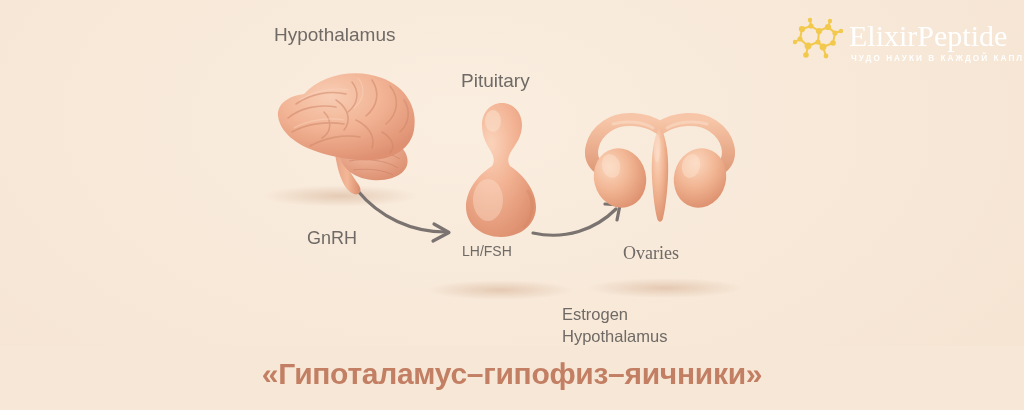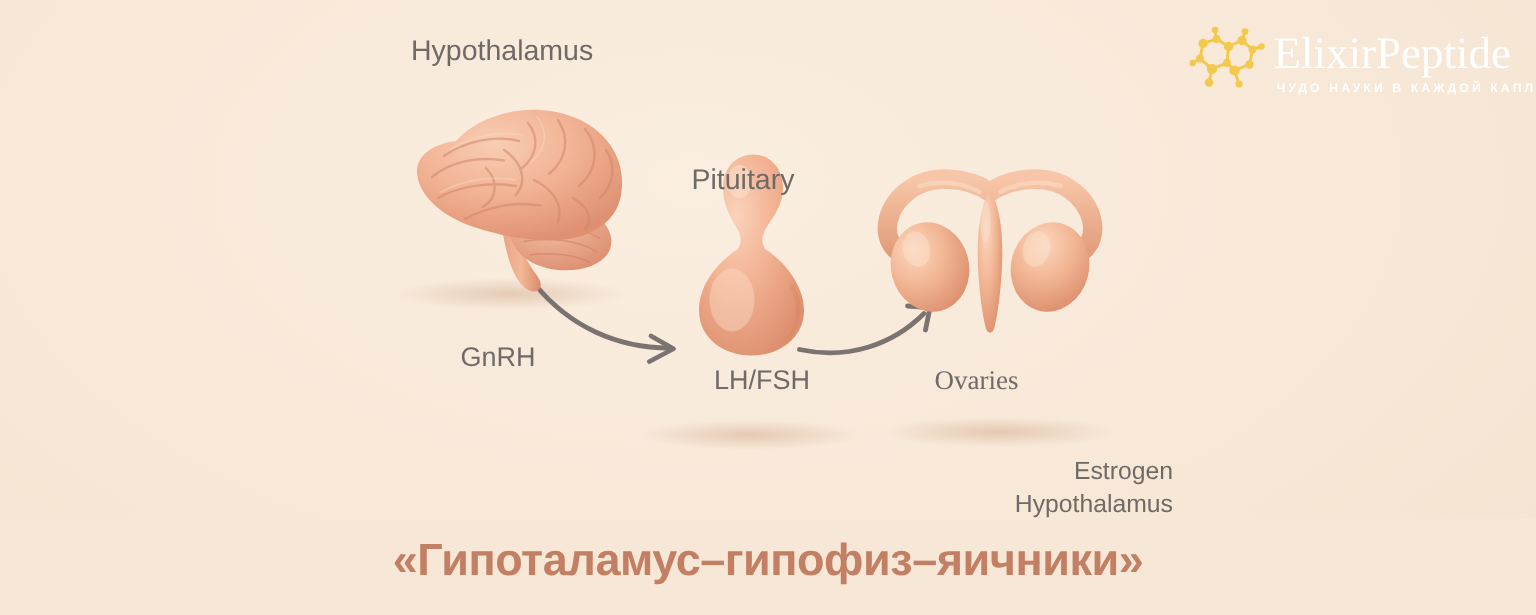--- a/index.html
+++ b/index.html
@@ -46,27 +46,27 @@
 
   
   .lbl {
     position:absolute;
     color:#6F6A66;
     font-family:"Liberation Sans", sans-serif;
     font-size:19px;
     white-space:nowrap;
   }
   #lbl-hypothalamus { left:274px; top:24px; }
-  #lbl-pituitary    { left:461px; top:70px;margin-top:40px; }
+  #lbl-pituitary    { left:461px; top:70px; }
   #lbl-gnrh         { left:307px; top:228px; font-size:18px; }
-  #lbl-lhfsh        { left:476px; top:243px; font-size:18px; }
+  #lbl-lhfsh        { left:462px; top:243px; font-size:14px; }
   #lbl-ovaries      { left:623px; top:243px; font-size:18px;font-family:Liberation Serif, serif; }
   #lbl-hormones {
     position:absolute; left:562px; top:303px; width:220px;
-    text-align:right; color:#6F6A66; font-size:16.5px; line-height:22px;
+    text-align:left; color:#6F6A66; font-size:16.5px; line-height:22px;
   }
 
   
   #title {
     position:absolute;
     left:0; right:0; top:357px;
     text-align:center;
     color:#C27F63;
     font-family:"Liberation Sans", sans-serif;
     font-weight:bold;

